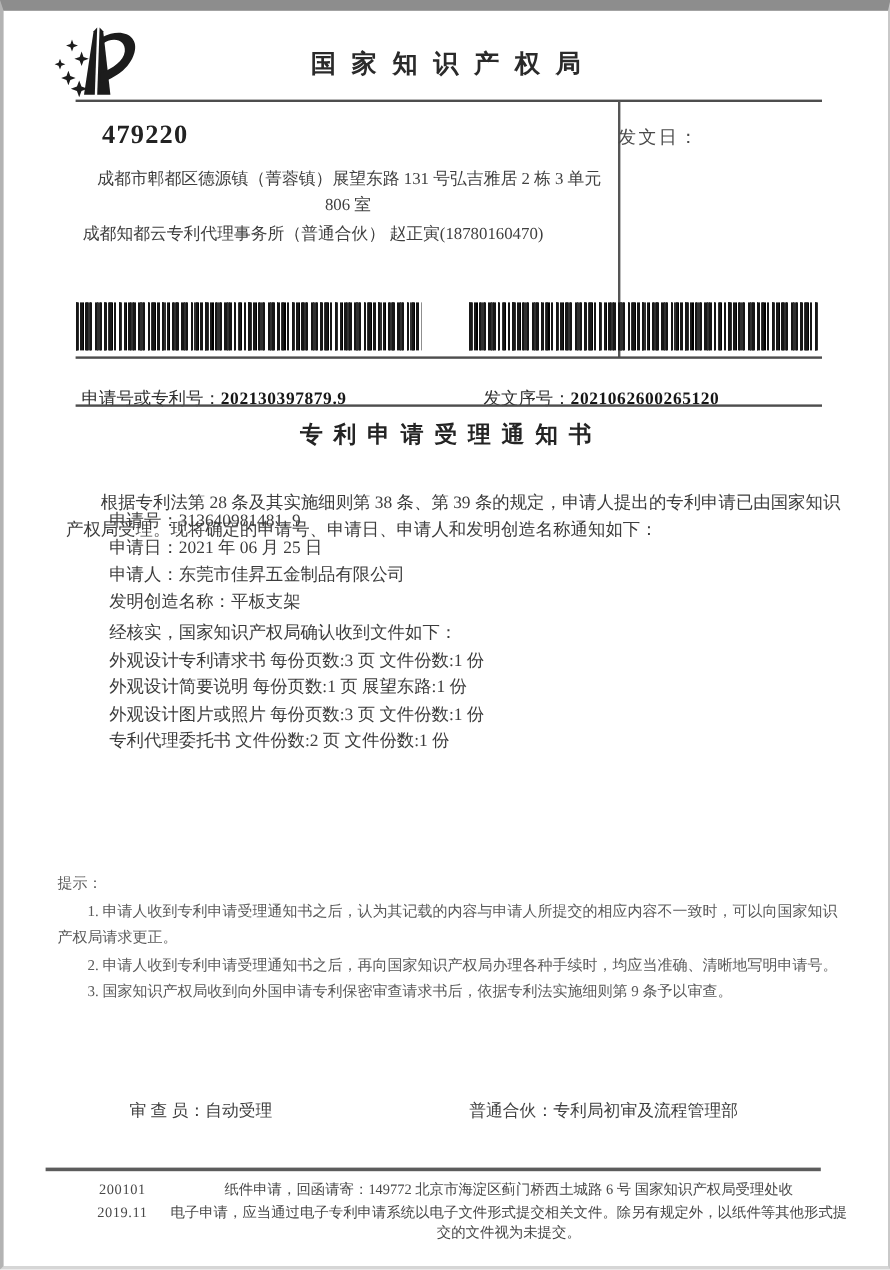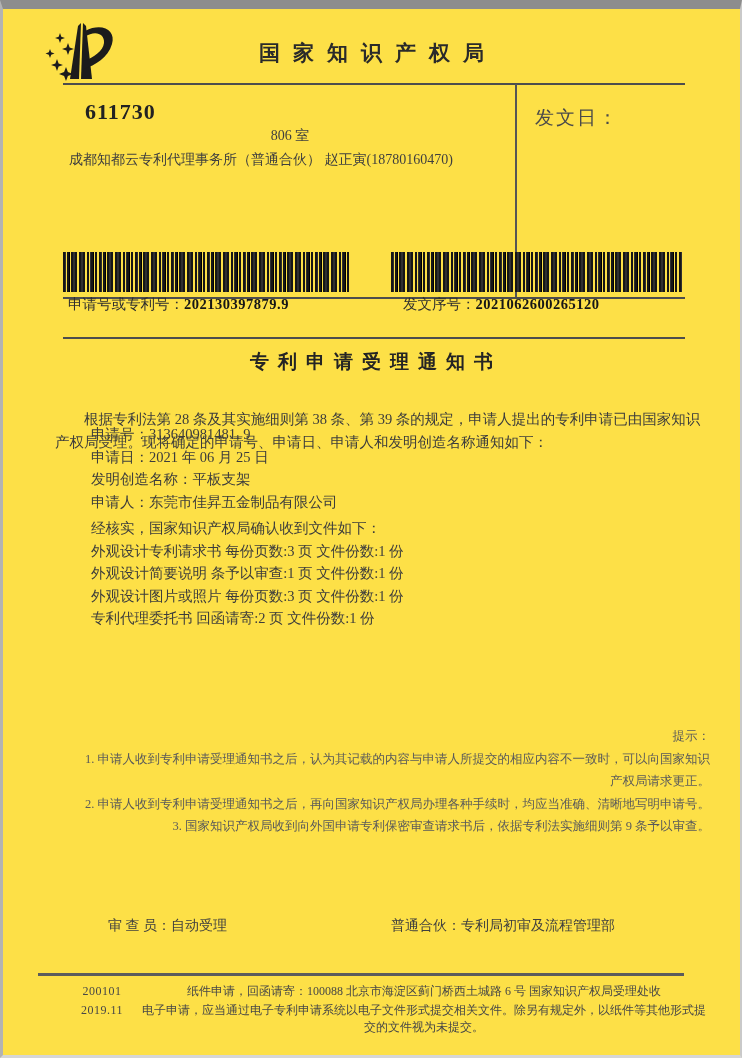--- a/index.html
+++ b/index.html
@@ -1,20 +1,20 @@
 <!DOCTYPE html>
 <html><head>
 <meta charset="utf-8">
 <style>
   * { margin:0; padding:0; box-sizing:border-box; }
   html,body { background:#e8e8e8; }
   body { font-family:"Liberation Serif","DejaVu Serif",serif; }
   .page {
     position:relative; width:742px; height:1058px; margin:0 auto;
-    background:#fde047; overflow:hidden;
+    background:#ffffff; overflow:hidden;
     border-top:9px solid #8d8d8d;
     border-left:3px solid #b3b3b3;
     border-right:2px solid #c9c9c9;
     border-bottom:3px solid #d6d6d6;
     color:#3a3a3a;
   }
   .abs { position:absolute; }
 
   
   .logo { left:36px; top:12px; width:86px; height:66px; }
@@ -27,51 +27,51 @@
 
   
   .recipient { left:66px; top:90px; width:442px; font-size:14px; color:#3f3f3f; }
   .postal { margin-left:16px; font-size:22px; font-weight:bold; color:#222; letter-spacing:1px; }
   .addr1 { margin-top:14px; margin-left:12px; line-height:22px; }
   .addr2 { text-align:center; line-height:22px; }
   .agent { margin-top:2px; line-height:22px; }
 
   
   .vline { left:512px; top:75px; width:2px; height:214px; background:#555; }
-  .issue-label { left:532px; top:96px; font-size:19px; letter-spacing:2px; color:#4a4a4a; }
+  .issue-label { left:512px; top:96px; font-size:15px; letter-spacing:2px; color:#4a4a4a; }
   .issue-date { left:524px; top:156px; font-size:20px; color:#1e1e1e;
     font-family:"Liberation Sans","DejaVu Sans",sans-serif; letter-spacing:1px; }
 
   
   .barcode { top:243px; height:40px;
     background:
       repeating-linear-gradient(90deg,#161616 0 2px,rgba(0,0,0,0) 2px 4px),
       repeating-linear-gradient(90deg,#303030 0 3px,rgba(0,0,0,0) 3px 9px),
       repeating-linear-gradient(90deg,#000 0 1px,rgba(0,0,0,0) 1px 6px);
   }
   .barcode.b1 { left:60px; width:288px; }
   .barcode.b2 { left:388px; width:292px; }
 
   .hr2 { left:60px; top:288px; width:622px; height:2px; background:#4d4d4d; }
-  .refrow { left:60px; top:286px; width:622px; height:26px; font-size:14.5px; color:#2e2e2e; }
+  .refrow { left:60px; top:314px; width:622px; height:26px; font-size:14.5px; color:#2e2e2e; }
   .ref-left { position:absolute; left:5px; top:0; }
   .ref-right { position:absolute; left:340px; top:0; }
   .refrow b { color:#161616; letter-spacing:0.5px; }
   .hr3 { left:60px; top:328px; width:622px; height:2px; background:#4d4d4d; }
 
   
   .title { left:0; right:0; top:340px; text-align:center; font-size:19px; font-weight:bold;
     letter-spacing:9px; text-indent:9px; color:#242424; }
   .intro { left:52px; top:371px; width:650px; font-size:14.5px; line-height:22.5px;
     text-indent:2em; color:#3c3c3c;margin-top:28px; }
   .fields { left:88px; top:414px; font-size:14.5px; line-height:22.5px; color:#3c3c3c; }
   .received { left:88px; top:508px; font-size:14.5px; line-height:22.5px; color:#3c3c3c; }
 
   
-  .tips { left:45px; top:716px; width:662px; font-size:12.5px; line-height:22.5px; color:#5a5a5a;text-align:right; }
+  .tips { left:45px; top:716px; width:662px; font-size:12.5px; line-height:22.5px; color:#5a5a5a; }
   .tips .tip { text-indent:2em; }
 
   
   .signoff { left:60px; top:908px; width:622px; height:22px; font-size:14px; color:#3f3f3f; }
   .examiner { position:absolute; left:45px; top:0; }
   .department { position:absolute; left:328px; top:0; }
 
   
   .footer-rule { left:35px; top:964px; width:646px; height:3px; background:#5c5c5c; }
   .footer { left:63px; top:974px; width:644px; display:grid;
@@ -94,21 +94,22 @@
       <path d="M11,28 l1.2,3.3 3.3,1.2 -3.3,1.2 -1.2,3.3 -1.2,-3.3 -3.3,-1.2 3.3,-1.2 Z"></path>
       <path d="M18,38 l1.6,4.4 4.4,1.6 -4.4,1.6 -1.6,4.4 -1.6,-4.4 -4.4,-1.6 4.4,-1.6 Z"></path>
       <path d="M27,46 l1.9,5.1 5.1,1.9 -5.1,1.9 -1.9,5.1 -1.9,-5.1 -5.1,-1.9 5.1,-1.9 Z"></path>
     </g>
   </svg>
 
   <div class="abs agency">国家知识产权局</div>
   <div class="abs hr1"></div>
 
   <div class="abs recipient">
-    <div class="postal">611730</div>
+    <div class="postal">479220</div>
+    <div class="addr1">成都市郫都区德源镇（菁蓉镇）展望东路 131 号弘吉雅居 2 栋 3 单元</div>
     <div class="addr2">806 室</div>
     <div class="agent">成都知都云专利代理事务所（普通合伙）  赵正寅(18780160470)</div>
   </div>
 
   <div class="abs vline"></div>
   <div class="abs issue-label">发文日：</div>
 
   <div class="abs barcode b1"></div>
   <div class="abs barcode b2"></div>
 
@@ -118,45 +119,45 @@
     <span class="ref-right"><span>发文序号：</span><b>2021062600265120</b></span>
   </div>
   <div class="abs hr3"></div>
 
   <div class="abs title">专利申请受理通知书</div>
   <div class="abs intro">根据专利法第 28 条及其实施细则第 38 条、第 39 条的规定，申请人提出的专利申请已由国家知识产权局受理。现将确定的申请号、申请日、申请人和发明创造名称通知如下：</div>
 
   <div class="abs fields">
     <div>申请号：313640981481. 9</div>
     <div>申请日：2021 年 06 月 25 日</div>
+    <div>申请人：东莞市佳昇五金制品有限公司</div>
     <div>发明创造名称：平板支架</div>
-    <div>申请人：东莞市佳昇五金制品有限公司</div>
   </div>
 
   <div class="abs received">
     <div>经核实，国家知识产权局确认收到文件如下：</div>
     <div>外观设计专利请求书 每份页数:3 页  文件份数:1 份</div>
-    <div>外观设计简要说明 条予以审查:1 页  文件份数:1 份</div>
+    <div>外观设计简要说明 每份页数:1 页  展望东路:1 份</div>
     <div>外观设计图片或照片 每份页数:3 页  文件份数:1 份</div>
-    <div>专利代理委托书 回函请寄:2 页  文件份数:1 份</div>
+    <div>专利代理委托书 文件份数:2 页  文件份数:1 份</div>
   </div>
 
   <div class="abs tips">
     <div>提示：</div>
     <div class="tip">1. 申请人收到专利申请受理通知书之后，认为其记载的内容与申请人所提交的相应内容不一致时，可以向国家知识产权局请求更正。</div>
     <div class="tip">2. 申请人收到专利申请受理通知书之后，再向国家知识产权局办理各种手续时，均应当准确、清晰地写明申请号。</div>
     <div class="tip">3. 国家知识产权局收到向外国申请专利保密审查请求书后，依据专利法实施细则第 9 条予以审查。</div>
   </div>
 
   <div class="abs signoff">
     <span class="examiner"><span>审 查 员：</span><span>自动受理</span></span>
     <span class="department"><span>普通合伙：</span><span>专利局初审及流程管理部</span></span>
   </div>
 
   <div class="abs footer-rule"></div>
   <div class="abs footer">
     <div class="code">200101</div>
-    <div>纸件申请，回函请寄：100088  北京市海淀区蓟门桥西土城路 6 号   国家知识产权局受理处收</div>
+    <div>纸件申请，回函请寄：149772  北京市海淀区蓟门桥西土城路 6 号   国家知识产权局受理处收</div>
     <div class="code">2019.11</div>
     <div>电子申请，应当通过电子专利申请系统以电子文件形式提交相关文件。除另有规定外，以纸件等其他形式提交的文件视为未提交。</div>
   </div>
 
 </div>
 
 </body></html>

